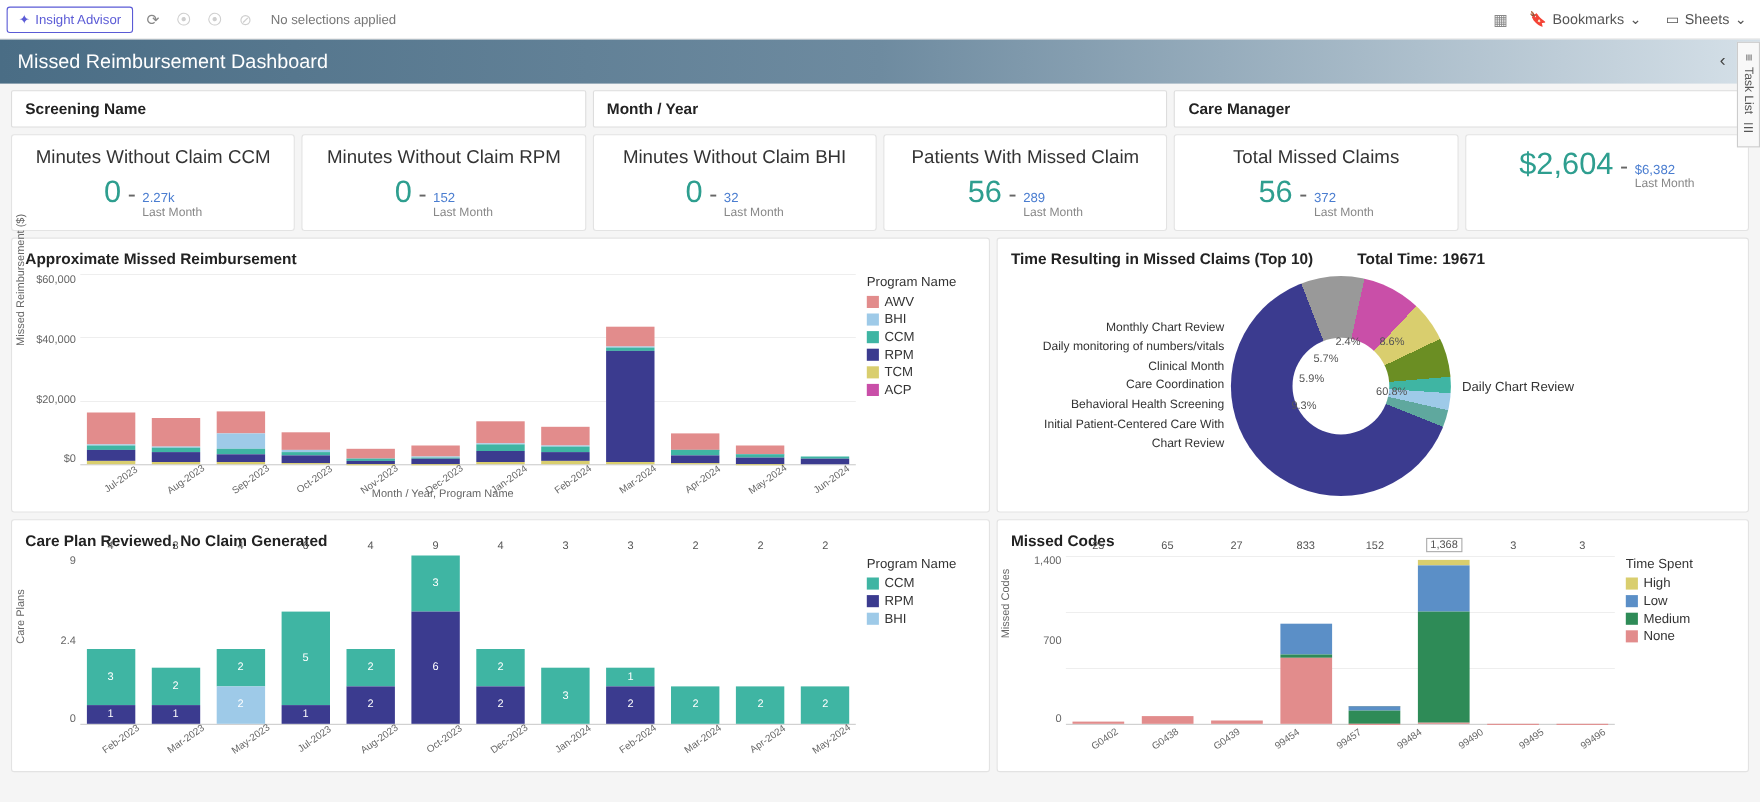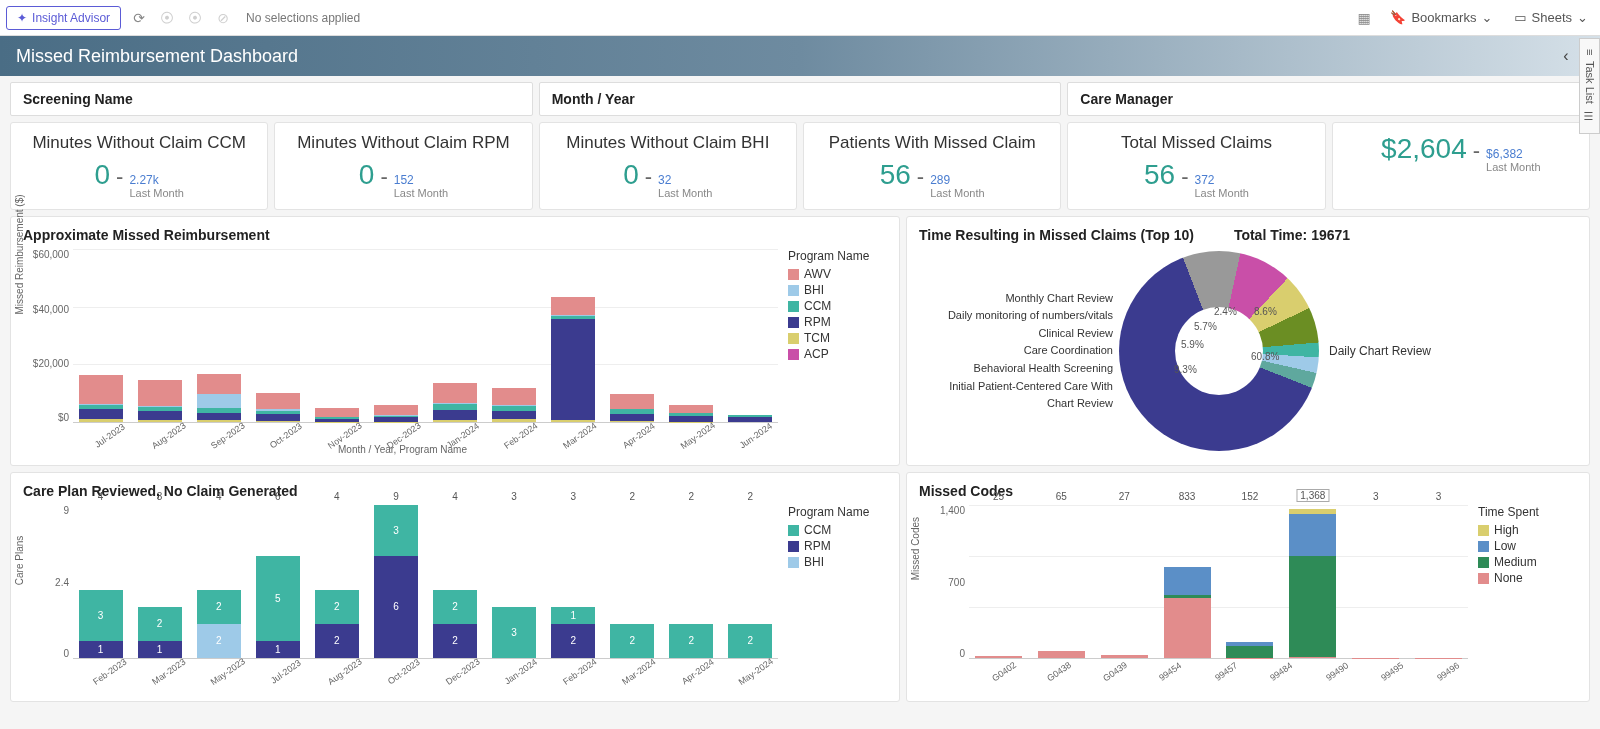--- a/index.html
+++ b/index.html
@@ -316,21 +316,21 @@
   </div>
   <div class="card row1-right">
     <div style="display:flex;gap:40px">
       <div class="card-title">Time Resulting in Missed Claims (Top 10)</div>
       <div class="card-title">Total Time: 19671</div>
     </div>
     <div class="donut-wrap">
       <div class="donut-labels" id="donut-left">
           <div>Monthly Chart Review</div>
           <div>Daily monitoring of numbers/vitals</div>
-          <div>Clinical Review</div>
+          <div>Clinical Month</div>
           <div>Care Coordination</div>
           <div>Behavioral Health Screening</div>
           <div>Initial Patient-Centered Care With</div>
           <div>Chart Review</div>
         </div>
       <div class="donut" id="donut" style="background: conic-gradient(from 120deg, rgb(59, 59, 143) 0%, rgb(59, 59, 143) 60.8%, rgb(153, 153, 153) 60.8%, rgb(153, 153, 153) 70.1%, rgb(201, 79, 168) 70.1%, rgb(201, 79, 168) 78.7%, rgb(217, 206, 110) 78.7%, rgb(217, 206, 110) 84.6%, rgb(107, 142, 35) 84.6%, rgb(107, 142, 35) 90.3%, rgb(63, 181, 163) 90.3%, rgb(63, 181, 163) 92.7%, rgb(158, 202, 232) 92.7%, rgb(158, 202, 232) 95.2%, rgb(95, 168, 158) 95.2%, rgb(95, 168, 158) 97.7%, rgb(59, 59, 143) 97.7%, rgb(59, 59, 143) 100%); border-radius: 50%;">
           <div style="position: absolute; inset: 28%; background: rgb(255, 255, 255); border-radius: 50%;"></div>
           <div class="pie-pct" style="left: 135px; top: 55px;">8.6%</div>
           <div class="pie-pct" style="left: 95px; top: 55px;">2.4%</div>
           <div class="pie-pct" style="left: 75px; top: 70px;">5.7%</div>

